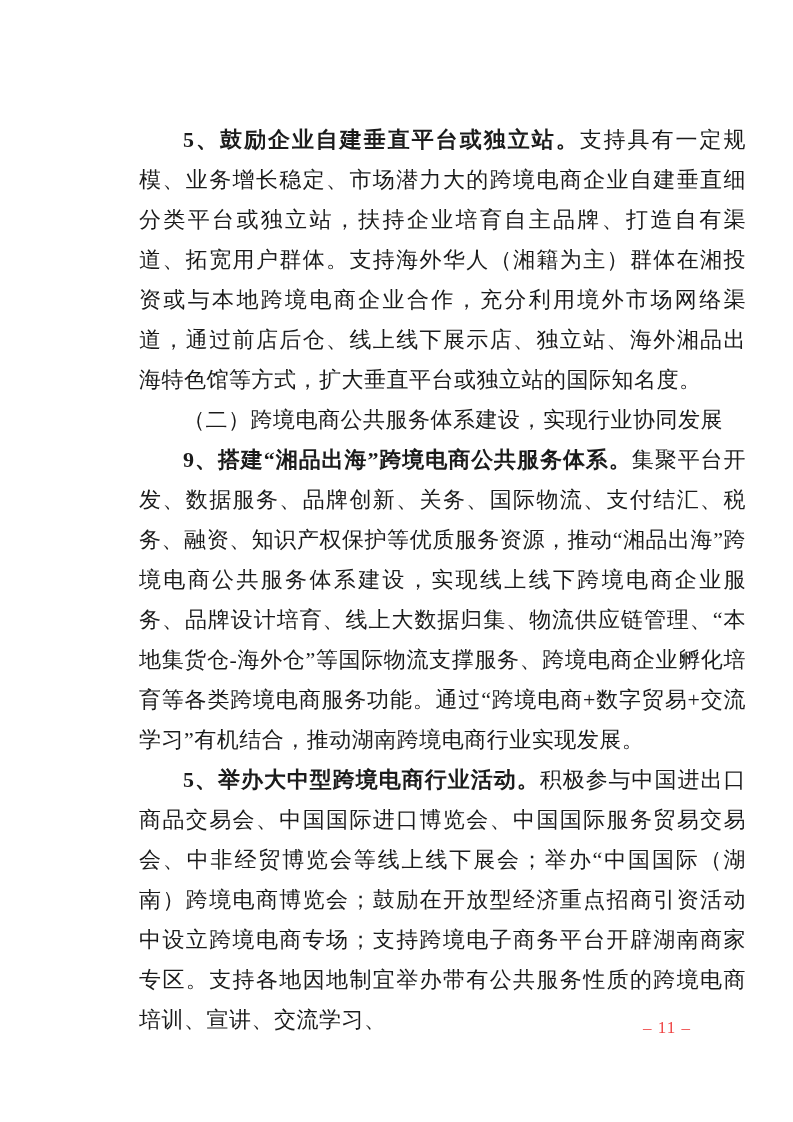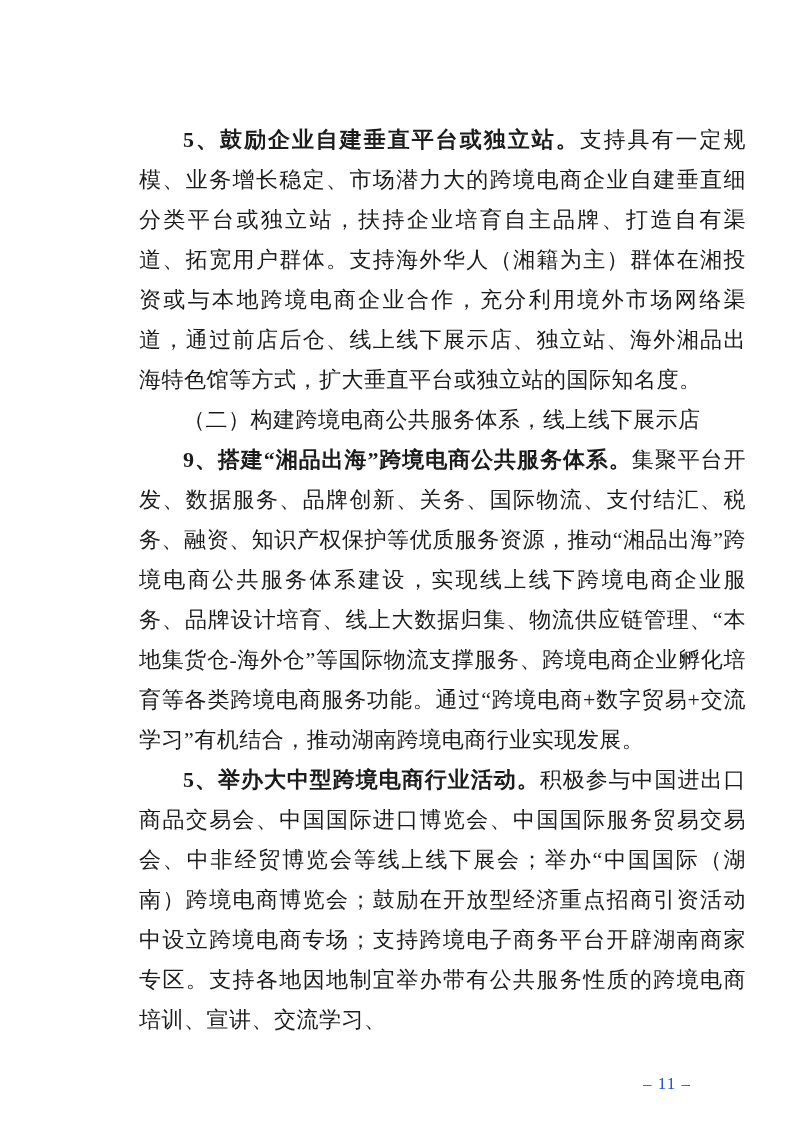--- a/index.html
+++ b/index.html
@@ -33,40 +33,40 @@
     text-indent: 2em;
   }
   .para-lead {
     font-weight: 700;
   }
   .section-heading {
     font-weight: 400;
   }
   .page-footer {
     position: absolute;
-    top: 1072px;
+    top: 1016px;
     left: 607px;
     width: 120px;
     text-align: center;
     font-size: 17px;
     line-height: 24px;
-    color: #1d4ed8;
+    color: #ef4444;
     letter-spacing: 1px;
   }
 </style>
 </head>
 <body>
 
 <div class="page">
 
   <div class="doc-body">
 
     <p class="para"><span class="para-lead">5、鼓励企业自建垂直平台或独立站。</span><span>支持具有一定规模、业务增长稳定、市场潜力大的跨境电商企业自建垂直细分类平台或独立站，扶持企业培育自主品牌、打造自有渠道、拓宽用户群体。支持海外华人（湘籍为主）群体在湘投资或与本地跨境电商企业合作，充分利用境外市场网络渠道，通过前店后仓、线上线下展示店、独立站、海外湘品出海特色馆等方式，扩大垂直平台或独立站的国际知名度。</span></p>
 
-    <p class="section-heading">（二）构建跨境电商公共服务体系，线上线下展示店</p>
+    <p class="section-heading">（二）跨境电商公共服务体系建设，实现行业协同发展</p>
 
     <p class="para"><span class="para-lead">9、搭建“湘品出海”跨境电商公共服务体系。</span><span>集聚平台开发、数据服务、品牌创新、关务、国际物流、支付结汇、税务、融资、知识产权保护等优质服务资源，推动“湘品出海”跨境电商公共服务体系建设，实现线上线下跨境电商企业服务、品牌设计培育、线上大数据归集、物流供应链管理、“本地集货仓-海外仓”等国际物流支撑服务、跨境电商企业孵化培育等各类跨境电商服务功能。通过“跨境电商+数字贸易+交流学习”有机结合，推动湖南跨境电商行业实现发展。</span></p>
 
     <p class="para"><span class="para-lead">5、举办大中型跨境电商行业活动。</span><span>积极参与中国进出口商品交易会、中国国际进口博览会、中国国际服务贸易交易会、中非经贸博览会等线上线下展会；举办“中国国际（湖南）跨境电商博览会；鼓励在开放型经济重点招商引资活动中设立跨境电商专场；支持跨境电子商务平台开辟湖南商家专区。支持各地因地制宜举办带有公共服务性质的跨境电商培训、宣讲、交流学习、</span></p>
 
   </div>
 
   <div class="page-footer">
     <span>– 11 –</span>
   </div>

